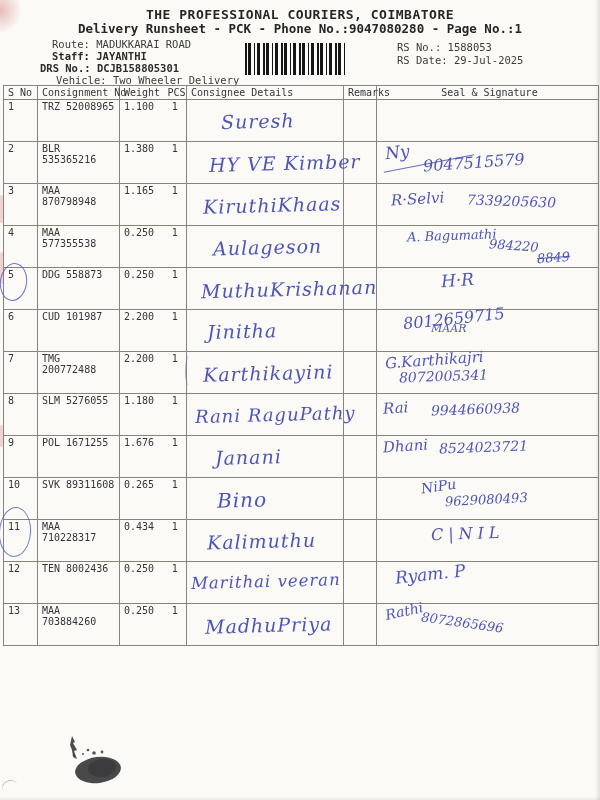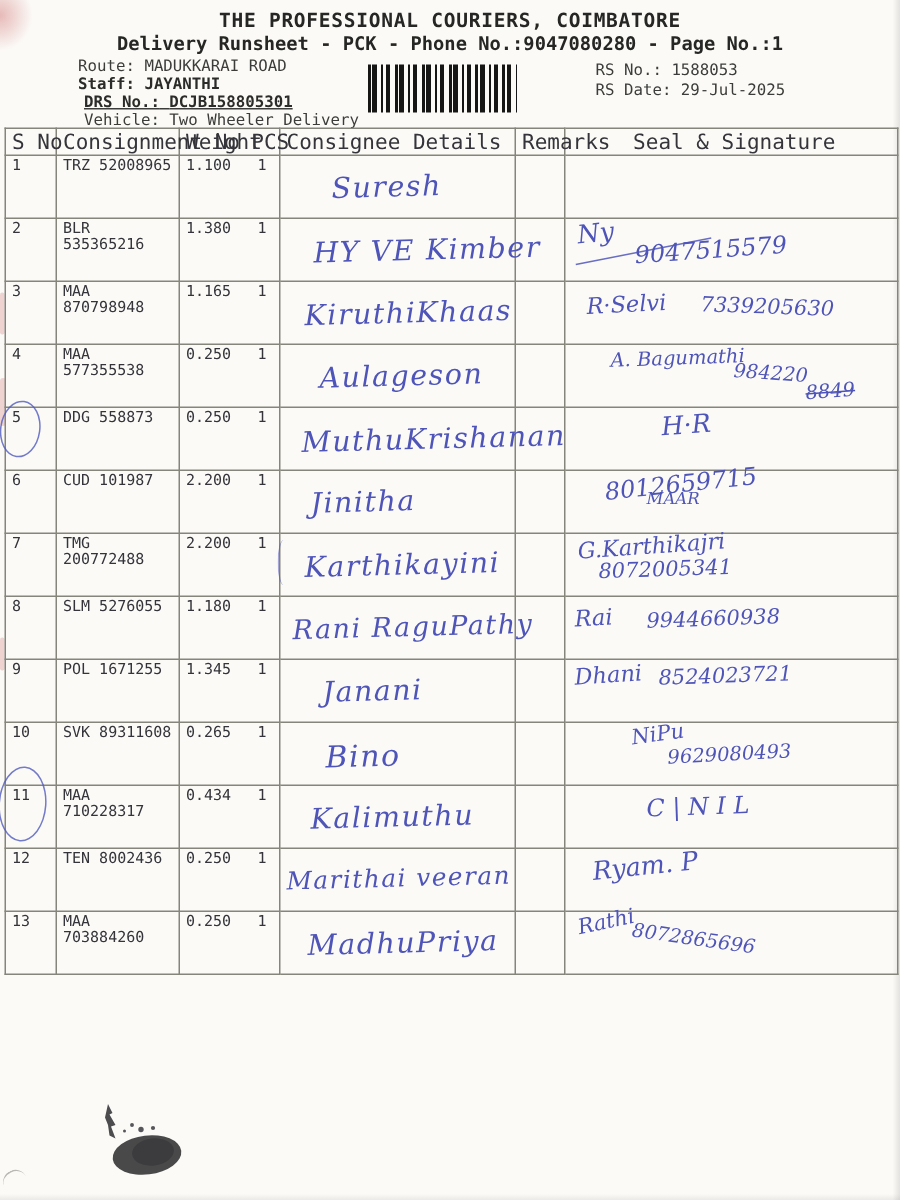--- a/index.html
+++ b/index.html
@@ -27,21 +27,21 @@
   .barcode{position:absolute;left:245px;top:43px;width:100px;height:32px;
     background:repeating-linear-gradient(90deg,#161614 0 2px,#fbfaf7 2px 3px,#161614 3px 6px,#fbfaf7 6px 9px,#161614 9px 10px,#fbfaf7 10px 12px,#161614 12px 15px,#fbfaf7 15px 18px);}
 
   
   table.runsheet{position:absolute;left:3px;top:85px;width:595px;
     border-collapse:collapse;table-layout:fixed;}
   table.runsheet th, table.runsheet td{
     border:1px solid #85857c;font-weight:normal;text-align:left;
     vertical-align:top;overflow:visible;position:relative;
     font-size:10px;color:#34343a;padding:1px 0 0 4px;}
-  table.runsheet th{height:12px;font-size:14px;white-space:nowrap;}
+  table.runsheet th{height:12px;font-size:10px;white-space:nowrap;}
   table.runsheet td{height:40px;}
   table.runsheet th.c-seal{text-align:center;}
   table.runsheet td.c-weight, table.runsheet th.c-weight{border-right:none;}
   table.runsheet td.c-pcs, table.runsheet th.c-pcs{border-left:none;margin-top:40px;}
   table.runsheet td.c-pcs{text-align:center;padding-left:0;}
 
   
   .hw{font-family:"DejaVu Serif", serif;font-style:italic;color:#4f55b8;line-height:1;}
   .consignee-hw{display:inline-block;font-size:19px;letter-spacing:1px;margin-top:11px;white-space:nowrap;}
   .sig-part{position:absolute;white-space:nowrap;}
@@ -65,21 +65,21 @@
 <div class="doc-subtitle">Delivery Runsheet - PCK - Phone No.:9047080280 - Page No.:1</div>
 
 <div class="meta" style="left:12px;top:38px;">
   <span>Route:</span>
   <span>MADUKKARAI ROAD</span>
 </div>
 <div class="meta" style="left:12px;top:50px;">
   <b><span>Staff:</span>
   <span>JAYANTHI</span></b>
 </div>
-<div class="meta" style="left:16px;top:62px;text-decoration:underline;">
+<div class="meta" style="left:0;top:62px;">
   <b><span>DRS No.:</span>
   <span>DCJB158805301</span></b>
 </div>
 <div class="meta" style="left:16px;top:74px;">
   <span>Vehicle:</span>
   <span>Two Wheeler Delivery</span>
 </div>
 
 <div class="barcode"></div>
 
@@ -204,21 +204,21 @@
         <td class="c-consignee"><span class="hw consignee-hw" style="margin-left: 4px; font-size: 18px; transform: rotate(-1.5deg);">Rani RaguPathy</span></td>
         <td class="c-remarks"></td>
         <td class="c-seal">
           <span class="hw sig-part" style="left: 6px; top: 7px; font-size: 15px; transform: rotate(-3deg);">Rai</span>
           <span class="hw sig-part" style="left: 54px; top: 8px; font-size: 14px; transform: rotate(-2deg);">9944660938</span>
         </td>
       </tr>
       <tr>
         <td class="c-sno">9</td>
         <td class="c-consignment">POL 1671255</td>
-        <td class="c-weight">1.345</td>
+        <td class="c-weight">1.676</td>
         <td class="c-pcs">1</td>
         <td class="c-consignee"><span class="hw consignee-hw" style="margin-left: 24px; font-size: 19px; transform: rotate(-1.5deg);">Janani</span></td>
         <td class="c-remarks"></td>
         <td class="c-seal">
           <span class="hw sig-part" style="left: 6px; top: 3px; font-size: 15px; transform: rotate(-4deg);">Dhani</span>
           <span class="hw sig-part" style="left: 62px; top: 4px; font-size: 14px; transform: rotate(-2deg);">8524023721</span>
         </td>
       </tr>
       <tr>
         <td class="c-sno">10</td>

